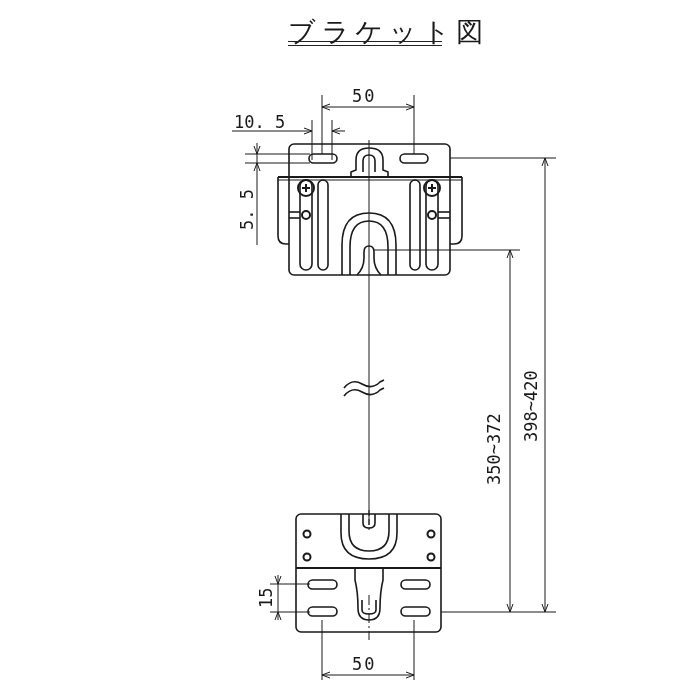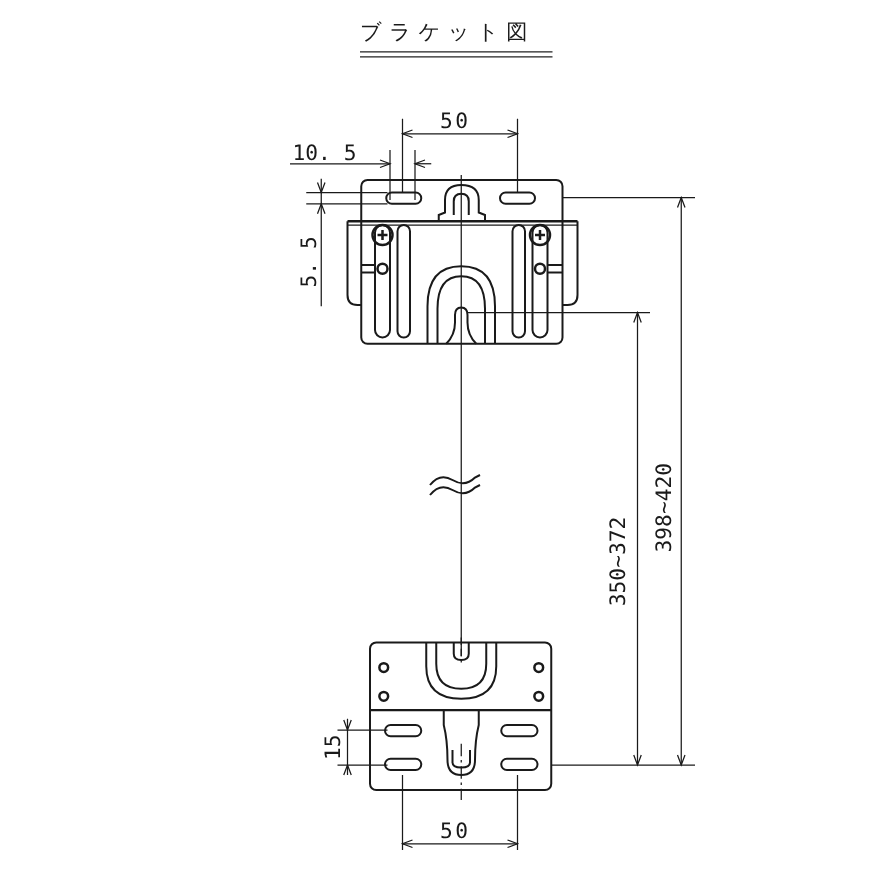--- a/index.html
+++ b/index.html
@@ -1,19 +1,19 @@
 <!DOCTYPE html>
 <html><head>
   <meta charset="utf-8">
   <style>
     html, body { margin: 0; padding: 0; background: #ffffff; }
     body { width: 700px; height: 700px; position: relative; overflow: hidden; font-family: "DejaVu Sans", sans-serif; }
     .title {
       position: absolute; left: 288px; top: 14px;
-      font-size: 17px; letter-spacing: 6px; color: #1a1a1a;
+      font-size: 27px; letter-spacing: 6px; color: #1a1a1a;
       font-family: "DejaVu Sans", sans-serif;
     }
     .title-rule { position: absolute; left: 288px; top: 41px; width: 154px; height: 3px; border-top: 1px solid #222; border-bottom: 1px solid #222; }
     svg.drawing { position: absolute; left: 0; top: 0; }
     svg text { font-family: "DejaVu Sans Mono", monospace; fill: #1a1a1a; }
   </style>
 </head>
 <body>
 
 <div class="title">ブラケット図</div>

